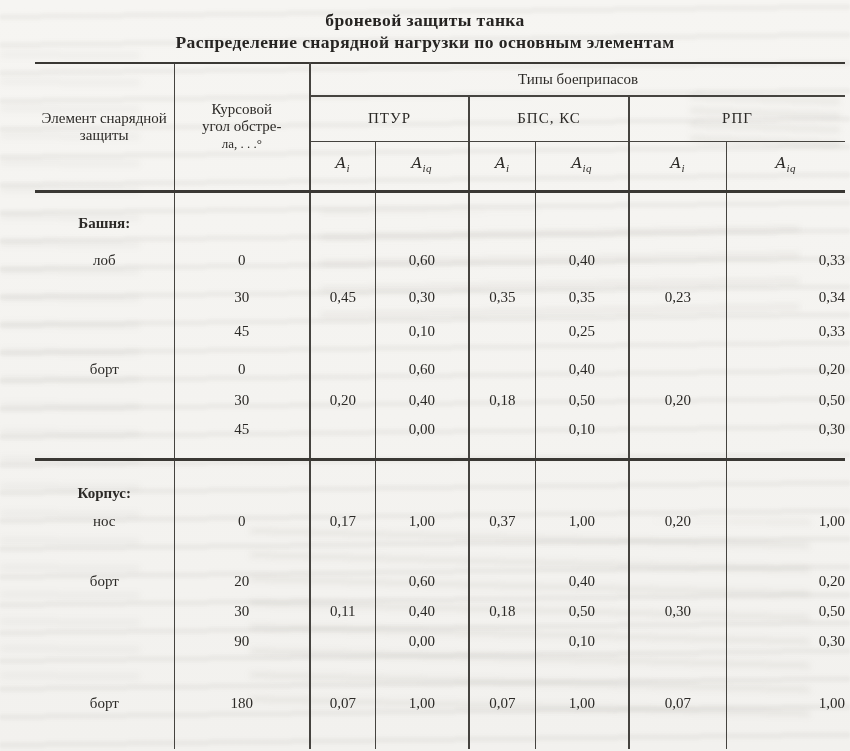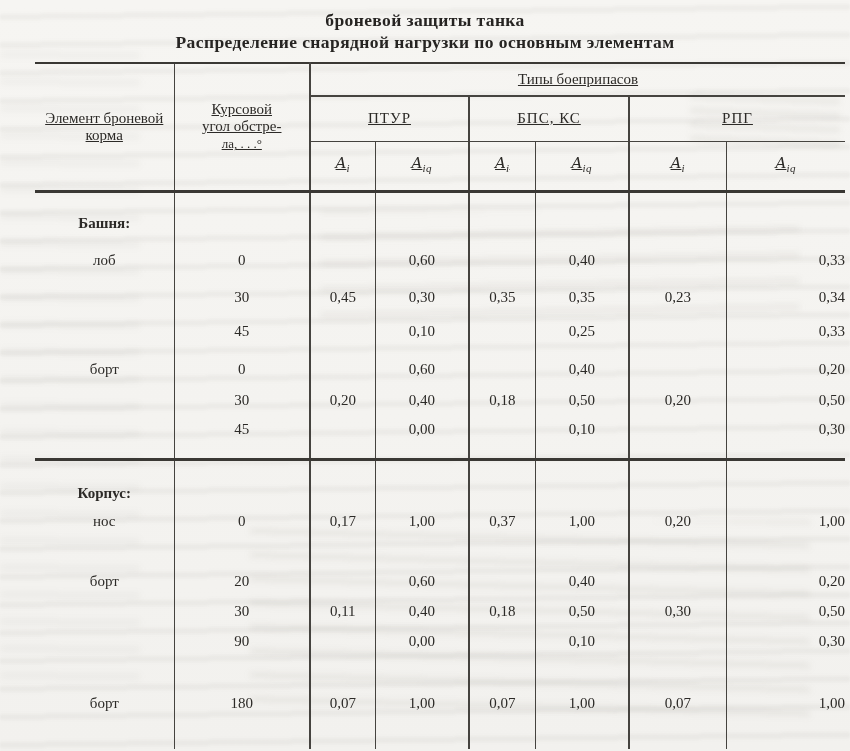--- a/index.html
+++ b/index.html
@@ -45,21 +45,21 @@
   table.dist{
     position:absolute;left:35px;top:62px;width:810px;z-index:2;
     border-collapse:collapse;table-layout:fixed;
     border-top:2px solid var(--line-heavy);
   }
   table.dist td{
     padding:0;margin:0;font-size:15px;text-align:center;
     vertical-align:middle;color:var(--ink);overflow:hidden;
   }
   thead{border-bottom:3px solid var(--line-heavy);}
-  thead td{font-size:14px;line-height:17px;text-decoration:underline;}
+  thead td{font-size:14px;line-height:17px;}
   .hdr-block{display:block;}
   .deg{font-size:13px;}
   .b1{border-left:1px solid var(--line);}
   .b2{border-left:2px solid var(--line);}
   .ammo-top{border-bottom:2px solid var(--line);}
   .ammo-name{border-bottom:1px solid var(--line);font-size:15px;letter-spacing:1px;}
   .vh{font-size:15px;}
   .vh i{font-style:italic;font-family:"DejaVu Serif",serif;}
   .vh sub{font-style:italic;font-size:11px;letter-spacing:0.5px;}
   tbody td:nth-child(2){border-left:1px solid var(--line);}
@@ -93,21 +93,21 @@
       <col style="width:136px">
       <col style="width:65px">
       <col style="width:94px">
     <col style="width:66px">
       <col style="width:94px">
       <col style="width:97px">
       <col style="width:119px">
   </colgroup>
   <thead>
     <tr style="height:33px">
-      <td rowspan="3">Элемент броневой корма</td>
+      <td rowspan="3">Элемент снарядной защиты</td>
       <td rowspan="3" class="b1">
         <span class="hdr-block">Курсовой</span>
         <span class="hdr-block">угол обстре-</span>
         <span class="hdr-block deg">ла, . . .°</span>
       </td>
       <td colspan="6" class="b2 ammo-top">Типы боеприпасов</td>
     </tr>
     <tr style="height:45px">
       <td colspan="2" class="b2 ammo-name">ПТУР</td>
       <td colspan="2" class="b2 ammo-name">БПС, КС</td>

